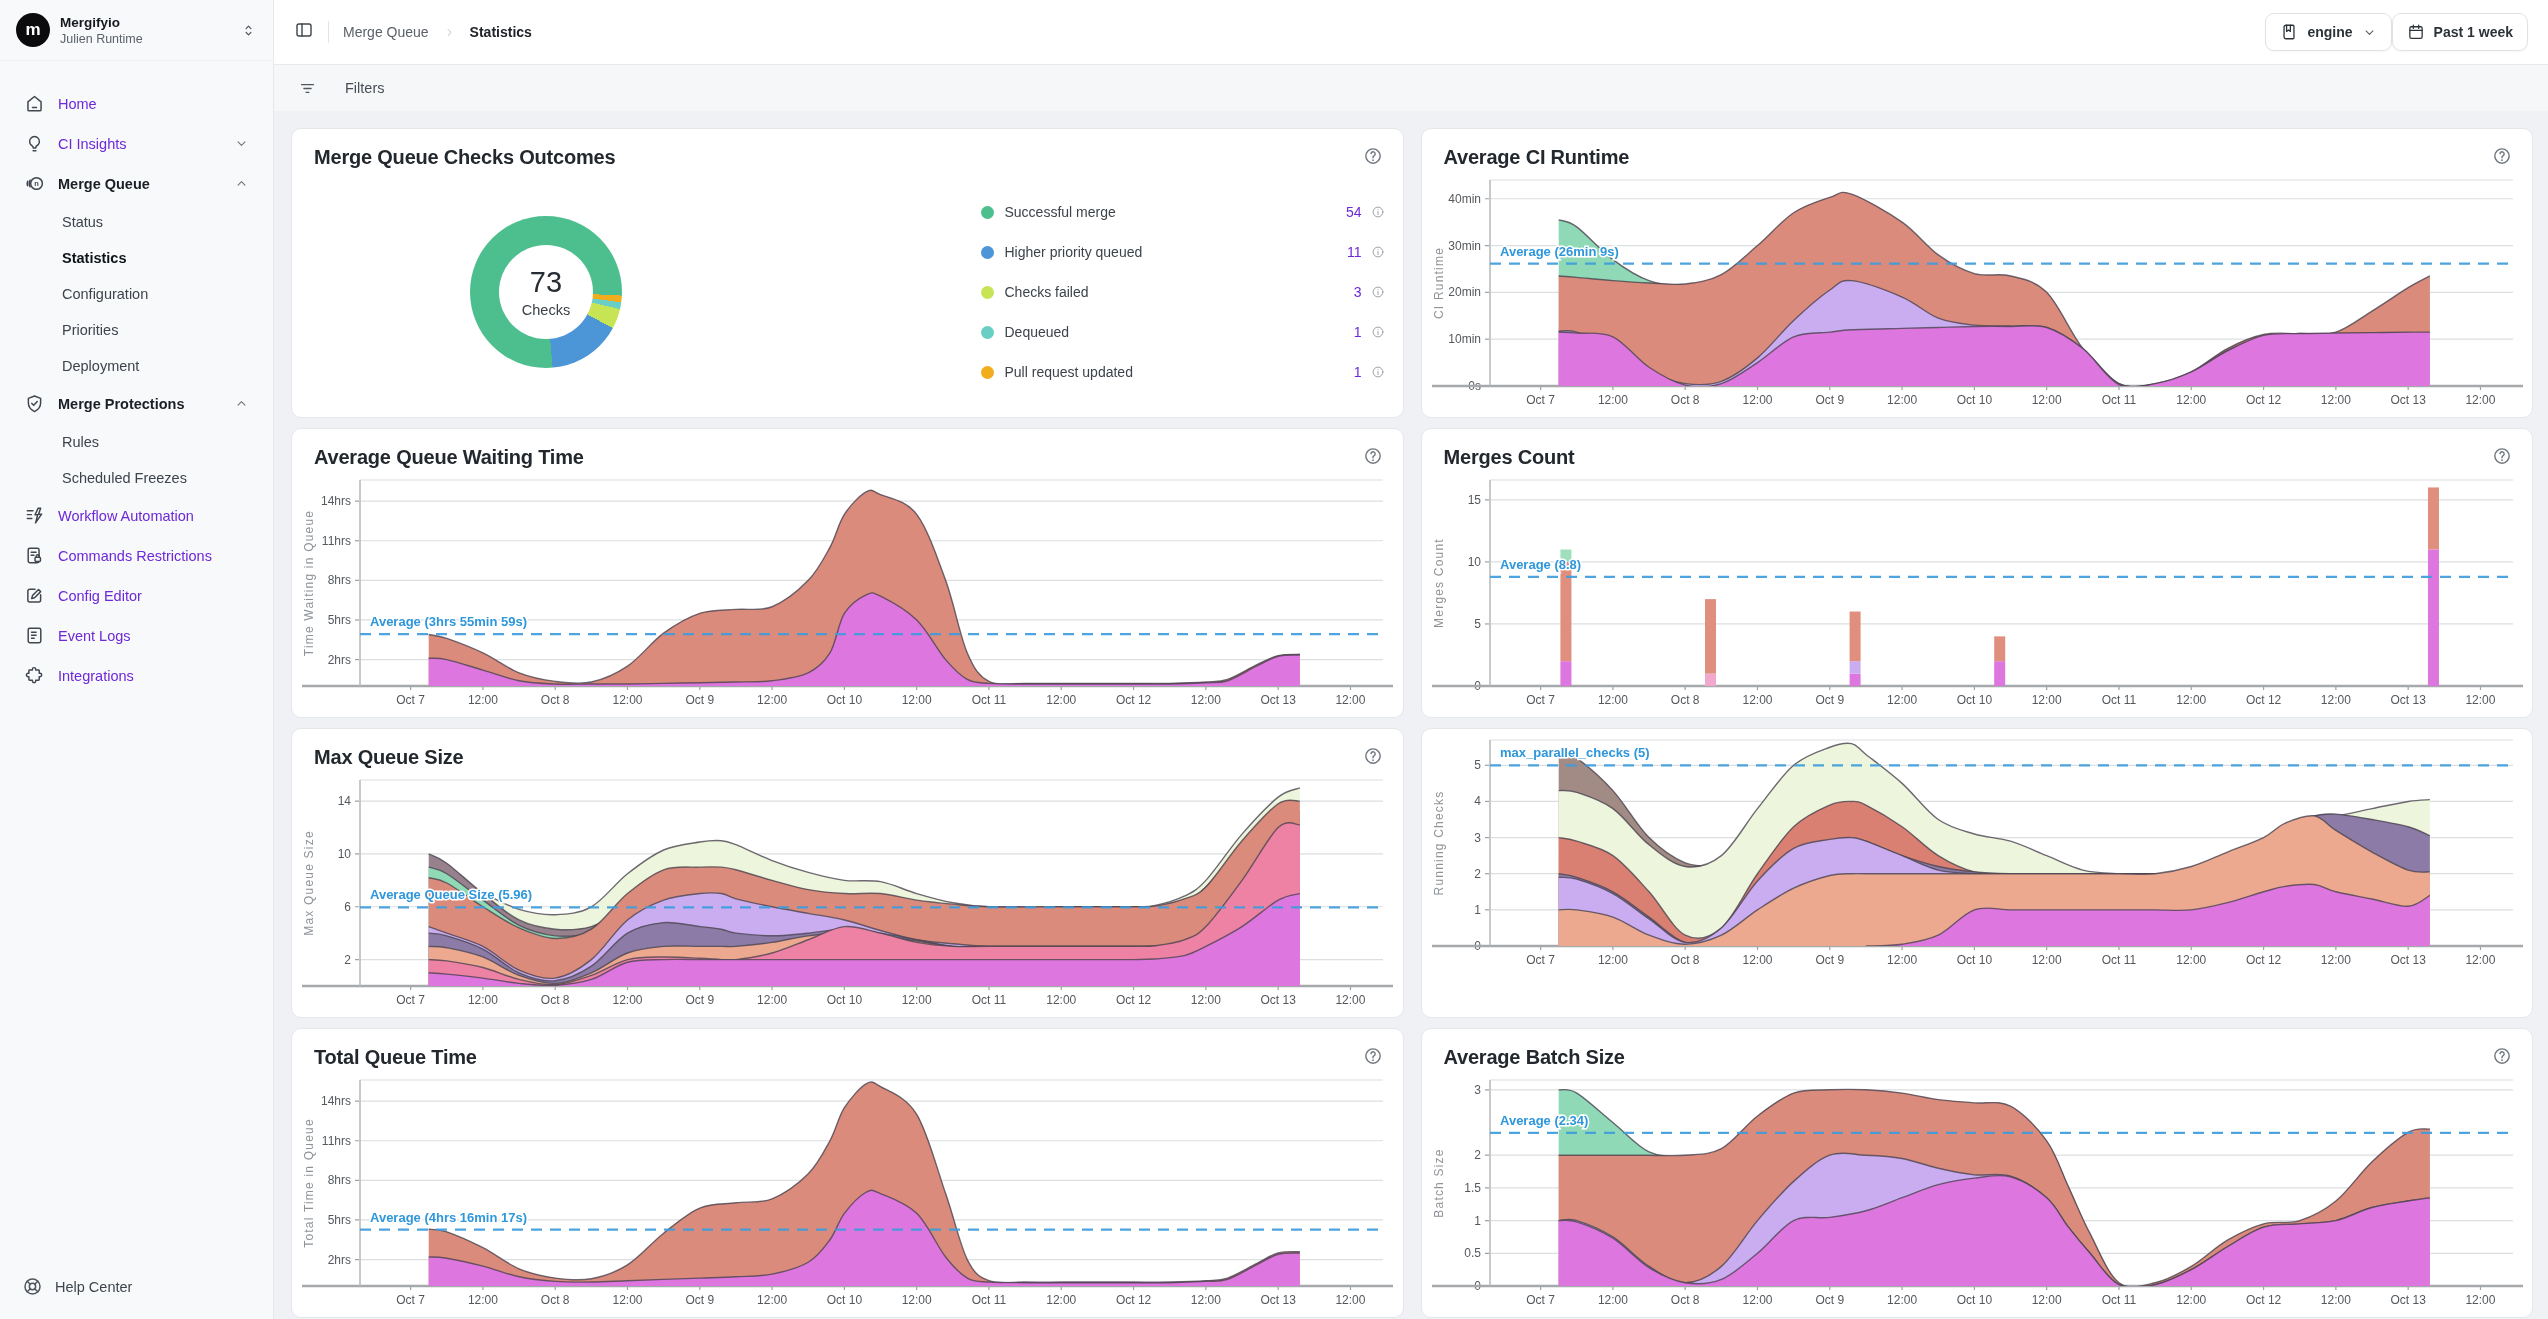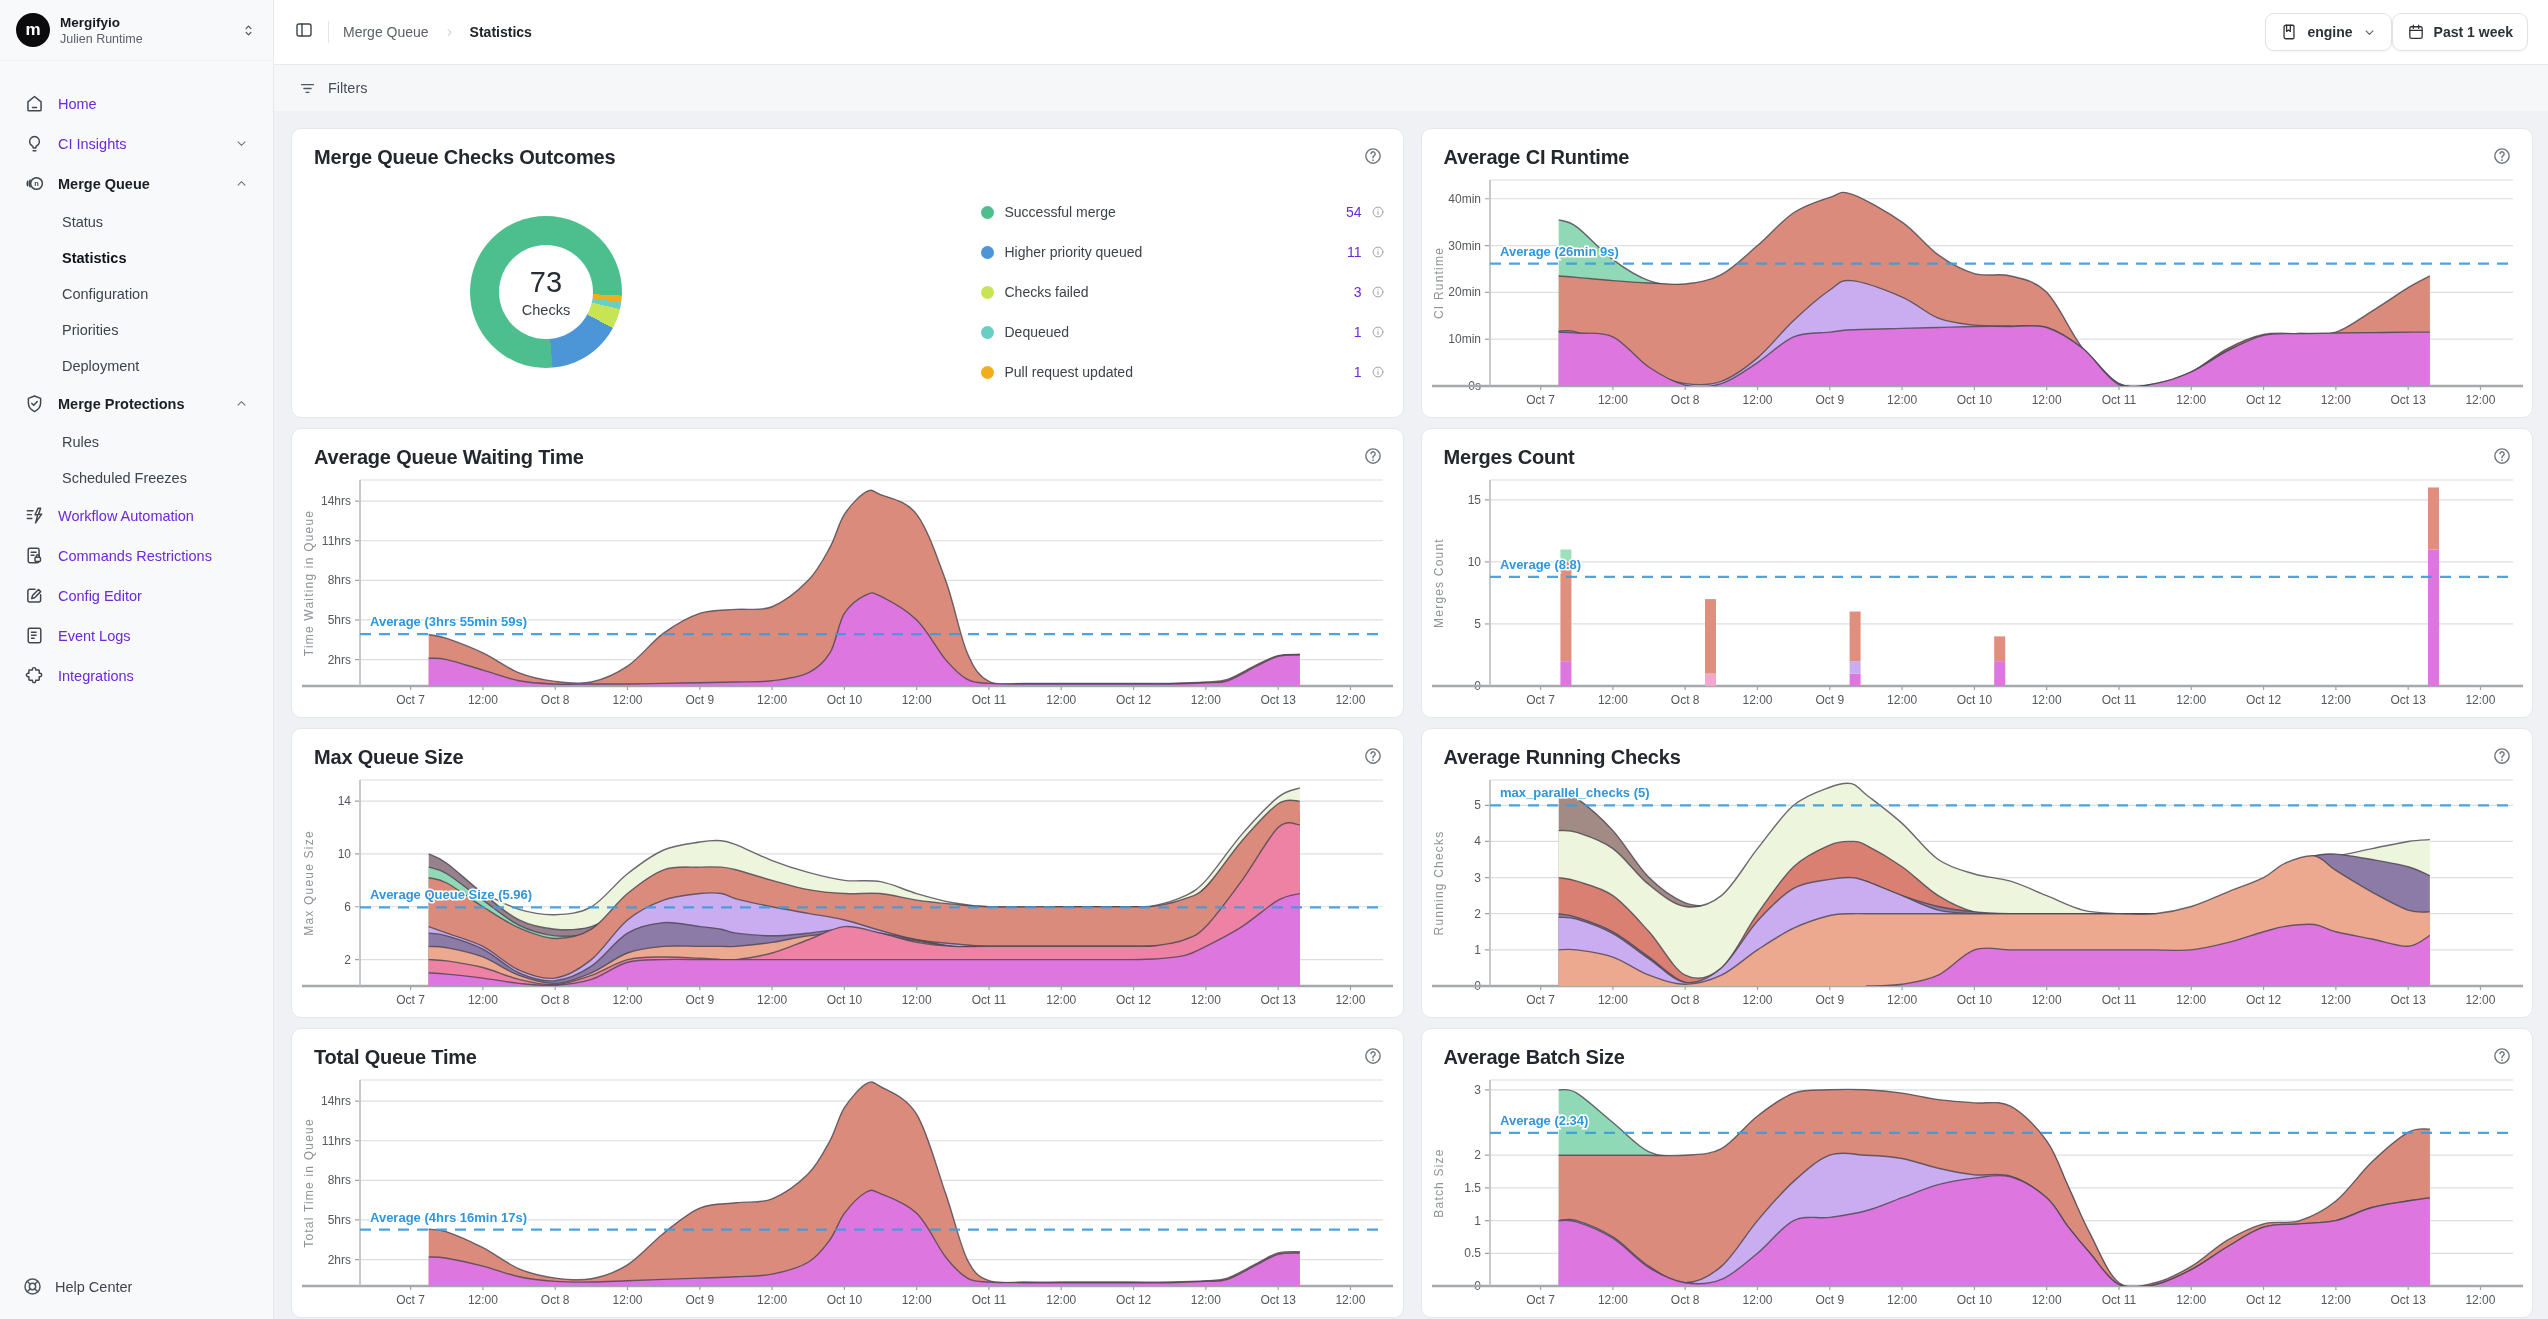--- a/index.html
+++ b/index.html
@@ -28,21 +28,21 @@
   .panel-btn{display:flex;color:#3f464d;cursor:pointer}
   .tb-div{width:1px;height:22px;background:#e2e5e8}
   .crumb{font-size:14px;color:#5a6168;cursor:pointer}
   .crumb-sep{color:#b3b9be;display:flex}
   .crumb-cur{font-size:14px;font-weight:700;color:#202429}
   .tb-right{margin-left:auto;display:flex;gap:0}
   .btn{display:flex;align-items:center;gap:9px;height:38px;padding:0 14px;background:#fff;border:1px solid #e0e3e6;border-radius:9px;font-size:14px;font-weight:600;color:#2c3238;cursor:pointer;box-shadow:0 1px 2px rgba(16,24,40,.04)}
   .btn .bi{display:flex;color:#2c3238}
   .btn .bc{display:flex;color:#565d63}
   .filters-row{height:46px;min-height:46px;display:flex;align-items:center;gap:11px;padding:0 24px;background:#f5f7f8;color:#474e55;font-size:14.5px}
-  .filters-btn{display:flex;align-items:center;gap:11px;cursor:pointer;color:#474e55}
+  .filters-btn{display:flex;align-items:center;gap:28px;cursor:pointer;color:#474e55}
   .content{flex:1;display:grid;grid-template-columns:1fr 1fr;gap:10px 17px;padding:17px 15px 0 17px;grid-auto-rows:290px;overflow:hidden}
   
   .card{background:#fff;border:1px solid #e5e8ea;border-radius:10px;display:flex;flex-direction:column;overflow:hidden}
   .card-head{display:flex;align-items:flex-start;padding:17px 20px 0 22px}
   .card-title{margin:0;font-size:20px;font-weight:600;color:#23282e;letter-spacing:-.2px}
   .help-icon{margin-left:auto;color:#6e767d;cursor:pointer;display:flex}
   .chart-body{flex:1;margin:2px 6px 4px 6px;position:relative}
   
   .donut-wrap{display:flex;align-items:center;height:100%}
   .donut{width:152px;height:152px;border-radius:50%;position:relative;margin-left:172px}
@@ -637,30 +637,20 @@
               <path d="M130.68197879858658 188.5897435897436C133.69434628975267 188.80982905982907 139.7190812720848 188.5897435897436 148.75618374558303 189.9102564102564C157.79328621908127 191.23076923076923 172.85512367491165 193.4316239316239 184.90459363957598 196.5128205128205C196.9540636042403 199.5940170940171 209.0035335689046 205.53632478632477 221.05300353356893 208.39743589743588C233.10247349823325 211.258547008547 245.15194346289755 214.3397435897436 257.2014134275619 213.67948717948718C269.25088339222617 213.01923076923077 281.3003533568905 208.61752136752136 293.3498233215548 204.43589743589743C305.3992932862191 200.2542735042735 317.4487632508834 191.67094017094018 329.4982332155477 188.5897435897436C341.547703180212 185.508547008547 353.5971731448764 186.16880341880344 365.6466431095407 185.94871794871796C377.696113074205 185.72863247863248 392.15547703180215 186.82905982905984 401.7950530035336 187.26923076923077C411.43462897526507 187.7094017094017 417.4593639575972 188.3696581196581 423.48409893992937 188.5897435897436C429.50883392226154 188.80982905982907 429.50883392226154 189.69017094017096 437.94346289752656 188.5897435897436C446.3780918727916 187.48931623931622 462.04240282685515 185.28846153846152 474.09187279151945 181.98717948717947C486.14134275618375 178.68589743589743 498.19081272084816 173.18376068376068 510.24028268551245 168.78205128205127C522.2897526501768 164.38034188034186 534.339222614841 156.6773504273504 546.3886925795053 155.57692307692307C558.4381625441697 154.47649572649573 570.4876325088339 159.53846153846155 582.5371024734983 162.17948717948718C594.5865724381626 164.82051282051282 606.6360424028269 169.22222222222223 618.6855123674912 171.42307692307693C630.7349823321556 173.62393162393164 642.7844522968198 174.72435897435898 654.8339222614841 175.3846153846154C666.8833922261483 176.0448717948718 672.9081272084806 175.3846153846154 690.982332155477 175.3846153846154C709.0565371024735 175.3846153846154 739.1802120141343 175.3846153846154 763.2791519434629 175.3846153846154C787.3780918727915 175.3846153846154 819.9116607773852 175.4946581196581 835.5759717314488 175.3846153846154C851.2402826855124 175.27457264957266 848.8303886925796 175.82478632478632 857.2650176678446 174.72435897435898C865.6996466431096 173.62393162393164 877.7491166077738 171.9732905982906 886.1837455830388 168.78205128205127C894.6183745583038 165.59081196581195 898.2332155477031 165.48076923076923 907.8727915194346 155.57692307692307C917.5123674911661 145.6730769230769 931.9717314487632 125.86538461538461 944.0212014134275 109.35897435897435C956.0706713780919 92.85256410256409 970.530035335689 65.78205128205126 980.1696113074205 56.53846153846152C989.809187279152 47.29487179487178 998.243816254417 54.33760683760685 1001.8586572438163 53.89743589743591L1001.8586572438163 215L130.68197879858658 215Z" fill="#EE82A4" clip-path="url(#clip-4)"></path>
               <path d="M130.68197879858658 188.5897435897436C133.69434628975267 188.80982905982907 139.7190812720848 188.5897435897436 148.75618374558303 189.9102564102564C157.79328621908127 191.23076923076923 172.85512367491165 193.4316239316239 184.90459363957598 196.5128205128205C196.9540636042403 199.5940170940171 209.0035335689046 205.53632478632477 221.05300353356893 208.39743589743588C233.10247349823325 211.258547008547 245.15194346289755 214.3397435897436 257.2014134275619 213.67948717948718C269.25088339222617 213.01923076923077 281.3003533568905 208.61752136752136 293.3498233215548 204.43589743589743C305.3992932862191 200.2542735042735 317.4487632508834 191.67094017094018 329.4982332155477 188.5897435897436C341.547703180212 185.508547008547 353.5971731448764 186.16880341880344 365.6466431095407 185.94871794871796C377.696113074205 185.72863247863248 392.15547703180215 186.82905982905984 401.7950530035336 187.26923076923077C411.43462897526507 187.7094017094017 417.4593639575972 188.3696581196581 423.48409893992937 188.5897435897436C429.50883392226154 188.80982905982907 429.50883392226154 189.69017094017096 437.94346289752656 188.5897435897436C446.3780918727916 187.48931623931622 462.04240282685515 185.28846153846152 474.09187279151945 181.98717948717947C486.14134275618375 178.68589743589743 498.19081272084816 173.18376068376068 510.24028268551245 168.78205128205127C522.2897526501768 164.38034188034186 534.339222614841 156.6773504273504 546.3886925795053 155.57692307692307C558.4381625441697 154.47649572649573 570.4876325088339 159.53846153846155 582.5371024734983 162.17948717948718C594.5865724381626 164.82051282051282 606.6360424028269 169.22222222222223 618.6855123674912 171.42307692307693C630.7349823321556 173.62393162393164 642.7844522968198 174.72435897435898 654.8339222614841 175.3846153846154C666.8833922261483 176.0448717948718 672.9081272084806 175.3846153846154 690.982332155477 175.3846153846154C709.0565371024735 175.3846153846154 739.1802120141343 175.3846153846154 763.2791519434629 175.3846153846154C787.3780918727915 175.3846153846154 819.9116607773852 175.4946581196581 835.5759717314488 175.3846153846154C851.2402826855124 175.27457264957266 848.8303886925796 175.82478632478632 857.2650176678446 174.72435897435898C865.6996466431096 173.62393162393164 877.7491166077738 171.9732905982906 886.1837455830388 168.78205128205127C894.6183745583038 165.59081196581195 898.2332155477031 165.48076923076923 907.8727915194346 155.57692307692307C917.5123674911661 145.6730769230769 931.9717314487632 125.86538461538461 944.0212014134275 109.35897435897435C956.0706713780919 92.85256410256409 970.530035335689 65.78205128205126 980.1696113074205 56.53846153846152C989.809187279152 47.29487179487178 998.243816254417 54.33760683760685 1001.8586572438163 53.89743589743591" fill="none" stroke="#4b4450" stroke-width="1.4" stroke-opacity="0.8" clip-path="url(#clip-4)"></path>
               <path d="M130.68197879858658 201.7948717948718C133.69434628975267 202.01495726495727 139.7190812720848 202.23504273504273 148.75618374558303 203.1153846153846C157.79328621908127 203.9957264957265 172.85512367491165 205.53632478632477 184.90459363957598 207.07692307692307C196.9540636042403 208.61752136752136 209.0035335689046 211.14850427350427 221.05300353356893 212.35897435897436C233.10247349823325 213.56944444444446 245.15194346289755 215 257.2014134275619 214.3397435897436C269.25088339222617 213.67948717948718 281.3003533568905 212.2489316239316 293.3498233215548 208.39743589743588C305.3992932862191 204.54594017094016 317.4487632508834 194.53205128205127 329.4982332155477 191.23076923076923C341.547703180212 187.92948717948718 353.5971731448764 189.02991452991452 365.6466431095407 188.5897435897436C377.696113074205 188.14957264957266 392.15547703180215 188.5897435897436 401.7950530035336 188.5897435897436C411.43462897526507 188.5897435897436 417.4593639575972 188.5897435897436 423.48409893992937 188.5897435897436C429.50883392226154 188.5897435897436 429.50883392226154 188.5897435897436 437.94346289752656 188.5897435897436C446.3780918727916 188.5897435897436 462.04240282685515 188.5897435897436 474.09187279151945 188.5897435897436C486.14134275618375 188.5897435897436 498.19081272084816 188.5897435897436 510.24028268551245 188.5897435897436C522.2897526501768 188.5897435897436 534.339222614841 188.5897435897436 546.3886925795053 188.5897435897436C558.4381625441697 188.5897435897436 570.4876325088339 188.5897435897436 582.5371024734983 188.5897435897436C594.5865724381626 188.5897435897436 606.6360424028269 188.5897435897436 618.6855123674912 188.5897435897436C630.7349823321556 188.5897435897436 642.7844522968198 188.5897435897436 654.8339222614841 188.5897435897436C666.8833922261483 188.5897435897436 672.9081272084806 188.5897435897436 690.982332155477 188.5897435897436C709.0565371024735 188.5897435897436 739.1802120141343 188.5897435897436 763.2791519434629 188.5897435897436C787.3780918727915 188.5897435897436 819.9116607773852 188.69978632478632 835.5759717314488 188.5897435897436C851.2402826855124 188.47970085470087 848.8303886925796 188.5897435897436 857.2650176678446 187.92948717948718C865.6996466431096 187.26923076923077 877.7491166077738 186.7190170940171 886.1837455830388 184.62820512820514C894.6183745583038 182.5373931623932 898.2332155477031 180.22649572649573 907.8727915194346 175.3846153846154C917.5123674911661 170.54273504273505 931.9717314487632 163.27991452991452 944.0212014134275 155.57692307692307C956.0706713780919 147.8739316239316 970.530035335689 134.6688034188034 980.1696113074205 129.16666666666666C989.809187279152 123.66452991452991 998.243816254417 123.66452991452991 1001.8586572438163 122.56410256410255L1001.8586572438163 215L130.68197879858658 215Z" fill="#DE76DF" clip-path="url(#clip-4)"></path>
               <path d="M130.68197879858658 201.7948717948718C133.69434628975267 202.01495726495727 139.7190812720848 202.23504273504273 148.75618374558303 203.1153846153846C157.79328621908127 203.9957264957265 172.85512367491165 205.53632478632477 184.90459363957598 207.07692307692307C196.9540636042403 208.61752136752136 209.0035335689046 211.14850427350427 221.05300353356893 212.35897435897436C233.10247349823325 213.56944444444446 245.15194346289755 215 257.2014134275619 214.3397435897436C269.25088339222617 213.67948717948718 281.3003533568905 212.2489316239316 293.3498233215548 208.39743589743588C305.3992932862191 204.54594017094016 317.4487632508834 194.53205128205127 329.4982332155477 191.23076923076923C341.547703180212 187.92948717948718 353.5971731448764 189.02991452991452 365.6466431095407 188.5897435897436C377.696113074205 188.14957264957266 392.15547703180215 188.5897435897436 401.7950530035336 188.5897435897436C411.43462897526507 188.5897435897436 417.4593639575972 188.5897435897436 423.48409893992937 188.5897435897436C429.50883392226154 188.5897435897436 429.50883392226154 188.5897435897436 437.94346289752656 188.5897435897436C446.3780918727916 188.5897435897436 462.04240282685515 188.5897435897436 474.09187279151945 188.5897435897436C486.14134275618375 188.5897435897436 498.19081272084816 188.5897435897436 510.24028268551245 188.5897435897436C522.2897526501768 188.5897435897436 534.339222614841 188.5897435897436 546.3886925795053 188.5897435897436C558.4381625441697 188.5897435897436 570.4876325088339 188.5897435897436 582.5371024734983 188.5897435897436C594.5865724381626 188.5897435897436 606.6360424028269 188.5897435897436 618.6855123674912 188.5897435897436C630.7349823321556 188.5897435897436 642.7844522968198 188.5897435897436 654.8339222614841 188.5897435897436C666.8833922261483 188.5897435897436 672.9081272084806 188.5897435897436 690.982332155477 188.5897435897436C709.0565371024735 188.5897435897436 739.1802120141343 188.5897435897436 763.2791519434629 188.5897435897436C787.3780918727915 188.5897435897436 819.9116607773852 188.69978632478632 835.5759717314488 188.5897435897436C851.2402826855124 188.47970085470087 848.8303886925796 188.5897435897436 857.2650176678446 187.92948717948718C865.6996466431096 187.26923076923077 877.7491166077738 186.7190170940171 886.1837455830388 184.62820512820514C894.6183745583038 182.5373931623932 898.2332155477031 180.22649572649573 907.8727915194346 175.3846153846154C917.5123674911661 170.54273504273505 931.9717314487632 163.27991452991452 944.0212014134275 155.57692307692307C956.0706713780919 147.8739316239316 970.530035335689 134.6688034188034 980.1696113074205 129.16666666666666C989.809187279152 123.66452991452991 998.243816254417 123.66452991452991 1001.8586572438163 122.56410256410255" fill="none" stroke="#4b4450" stroke-width="1.4" stroke-opacity="0.8" clip-path="url(#clip-4)"></path>
               <line x1="62" x2="1085" y1="136.2974358974359" y2="136.2974358974359" stroke="#3E9CDC" stroke-width="2.3" stroke-dasharray="11 8" stroke-opacity="0.92"></line>
               <text x="72" y="128.2974358974359" font-size="13" font-weight="600" fill="#2E96DB" stroke="#ffffff" stroke-width="3" paint-order="stroke">Average Queue Size (5.96)</text>
               <text transform="translate(15 112) rotate(-90)" text-anchor="middle" font-size="12" fill="#8d9398" letter-spacing="1.2">Max Queue Size</text>
             </svg></div>
       </section>
       <section class="card">
-        <div class="card-head">
-            <h2 class="card-title">Average Running Checks</h2>
-            <span class="help-icon q-icon">
-              <svg width="20" height="20" viewBox="0 0 24 24" fill="none" stroke="currentColor" stroke-width="1.7" stroke-linecap="round" stroke-linejoin="round">
-                <circle cx="12" cy="12" r="8.6"></circle>
-                <path d="M9.6 9.2a2.5 2.5 0 1 1 3.5 2.6c-.8.4-1.1.9-1.1 1.7v.6"></path>
-                <circle cx="12" cy="17" r="1" fill="currentColor" stroke="none"></circle>
-              </svg>
-            </span>
-          </div>
         <div class="chart-body"><svg width="1099" height="242">
               <defs>
                 <clipPath id="clip-5">
                   <rect x="62" y="8" width="1023" height="207"></rect>
                 </clipPath>
               </defs>
               <line x1="62" x2="1085" y1="9" y2="9" stroke="#dcdedf" stroke-width="1.2"></line>
               <line x1="57" x2="61" y1="215" y2="215" stroke="#9ba1a6" stroke-width="1.2"></line>
               <text x="53" y="219" text-anchor="end" font-size="12" fill="#54585d">0</text>
               <line x1="62" x2="1085" y1="178.859649122807" y2="178.859649122807" stroke="#dcdedf" stroke-width="1.2"></line>

